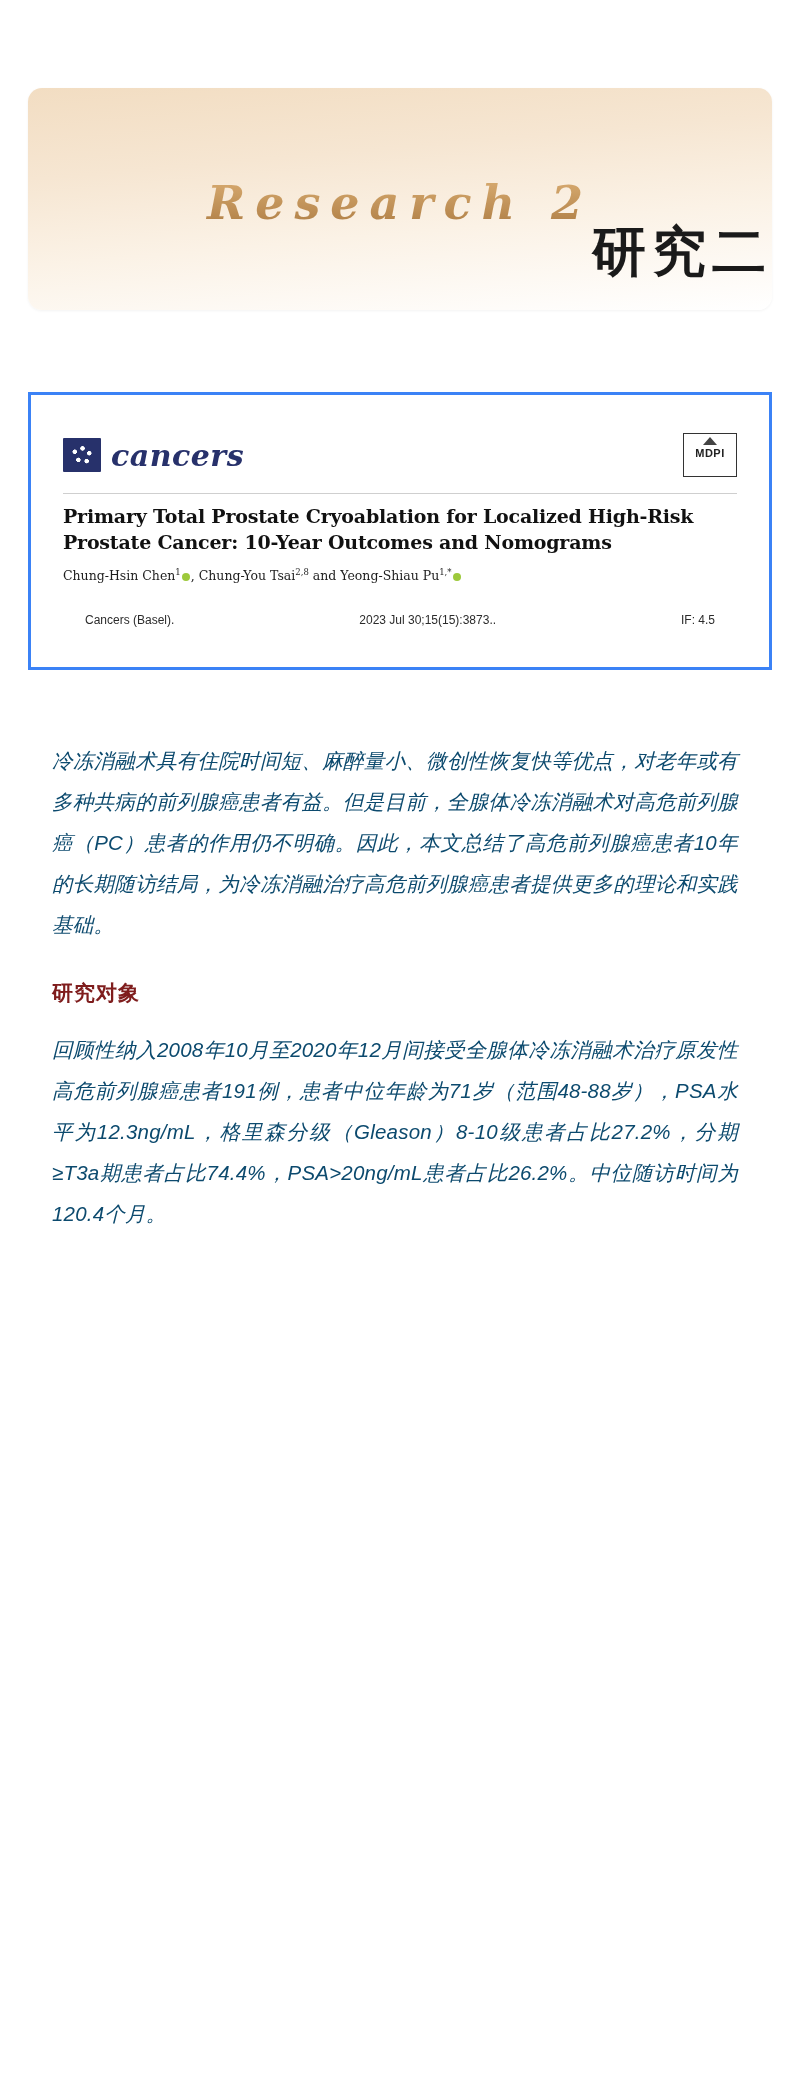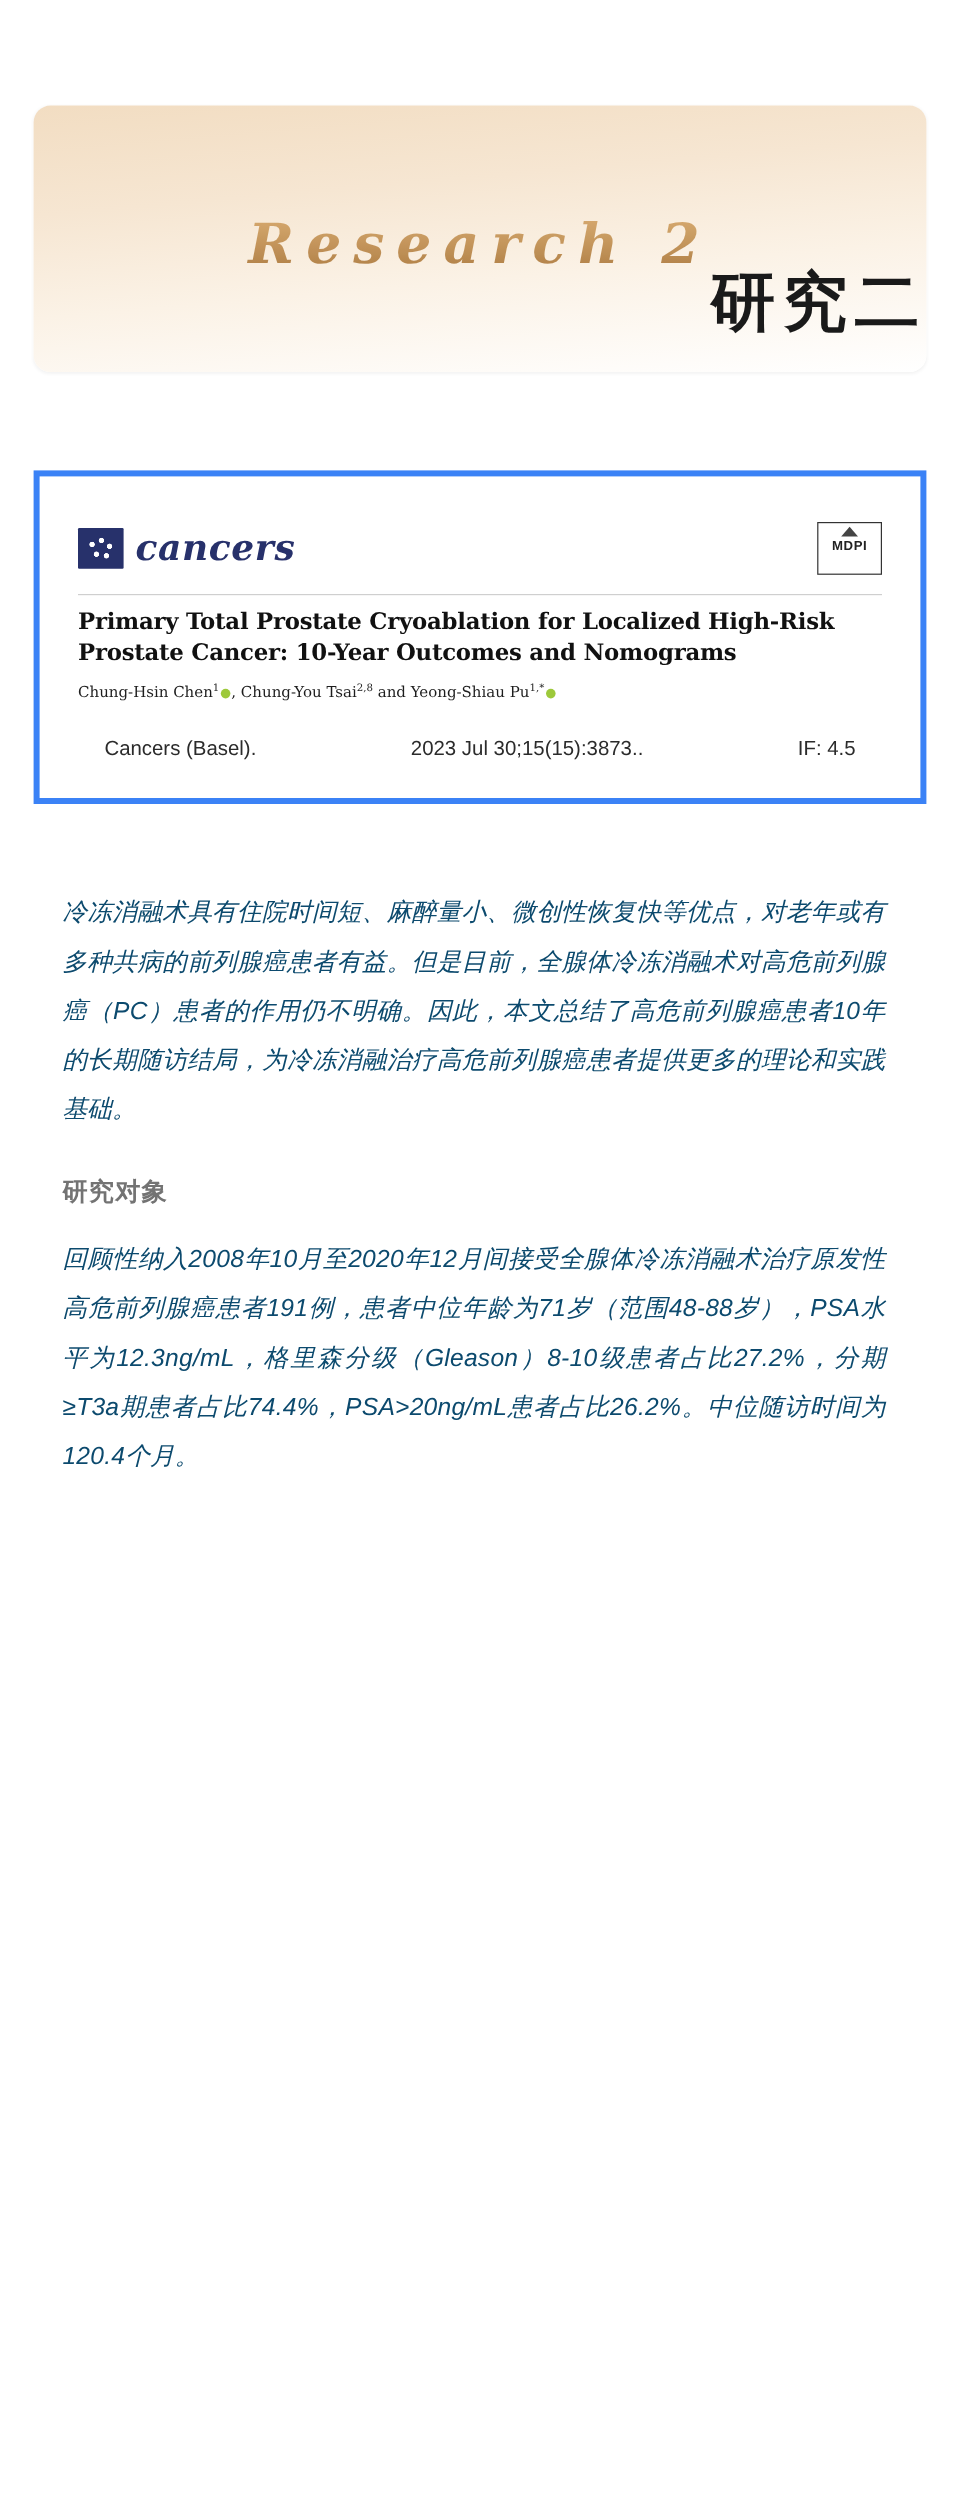--- a/index.html
+++ b/index.html
@@ -60,21 +60,21 @@
     font-weight: bold;
     font-size: 54px;
     letter-spacing: 6px;
     color: #1a1a1a;
   }
 
   
   .card {
     position: relative;
     margin: 82px 28px 0 28px;
-    border: 5px solid #3b82f6;
+    border: 3px solid #3b82f6;
     background: #ffffff;
     box-sizing: border-box;
     padding: 34px 32px 0 32px;
     height: 278px;
   }
   .card-head {
     display: flex;
     align-items: center;
     justify-content: space-between;
     height: 52px;
@@ -171,21 +171,21 @@
     vertical-align: middle;
     margin: 0 1px;
   }
   .card-foot {
     display: flex;
     align-items: center;
     justify-content: space-between;
     margin-top: 30px;
     padding: 0 22px;
     font-family: "Liberation Sans", sans-serif;
-    font-size: 17px;
+    font-size: 12px;
     color: #2b2b2b;
   }
 
   
   .body-wrap {
     margin: 70px 52px 0 52px;
   }
   p.para {
     margin: 0 10px 28px 0;
     font-family: "Liberation Sans", sans-serif;
@@ -194,21 +194,21 @@
     color: #0c4a6e;
     text-align: justify;
     letter-spacing: 0.2px;
     font-style: italic;
   }
   h2.section {
     margin: 34px 0 22px 0;
     font-family: "Liberation Sans", sans-serif;
     font-size: 21px;
     font-weight: bold;
-    color: #737373;
+    color: #7f1d1d;
     letter-spacing: 1px;
   }
 </style>
 </head>
 <body>
 
 <div class="page">
 
   <div class="banner">
     <div class="banner-script">Research 2</div>

